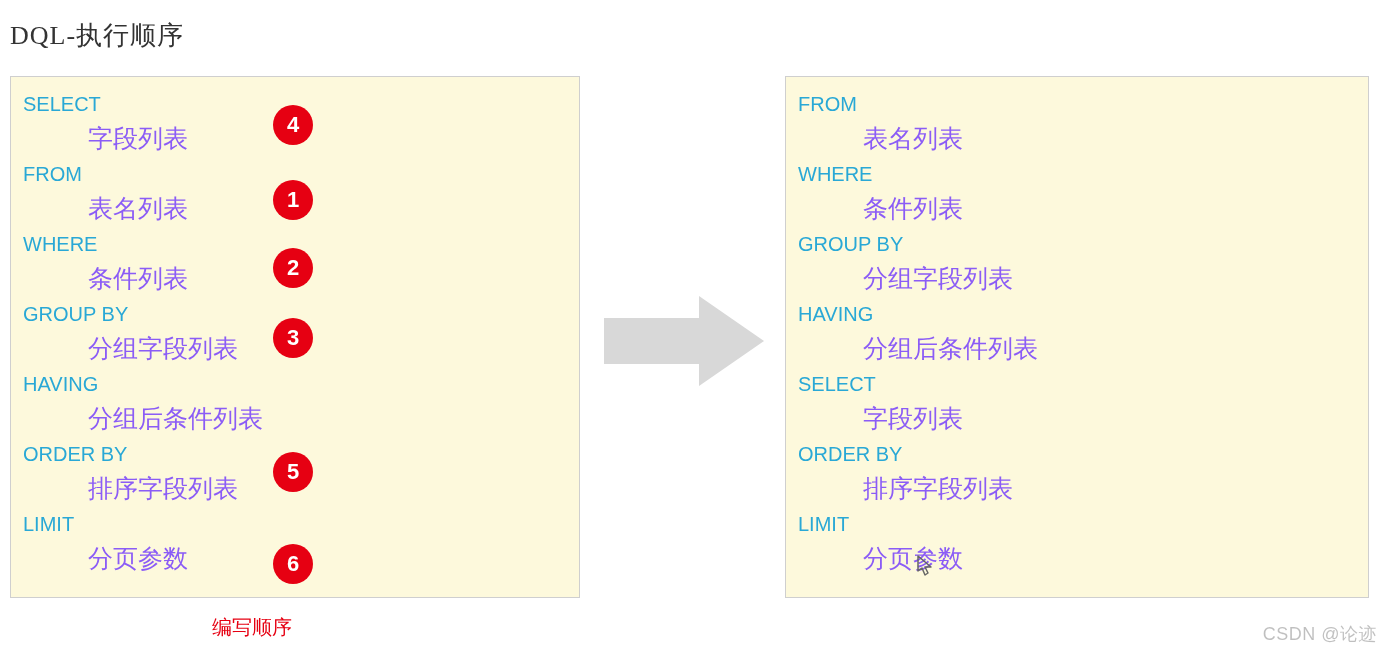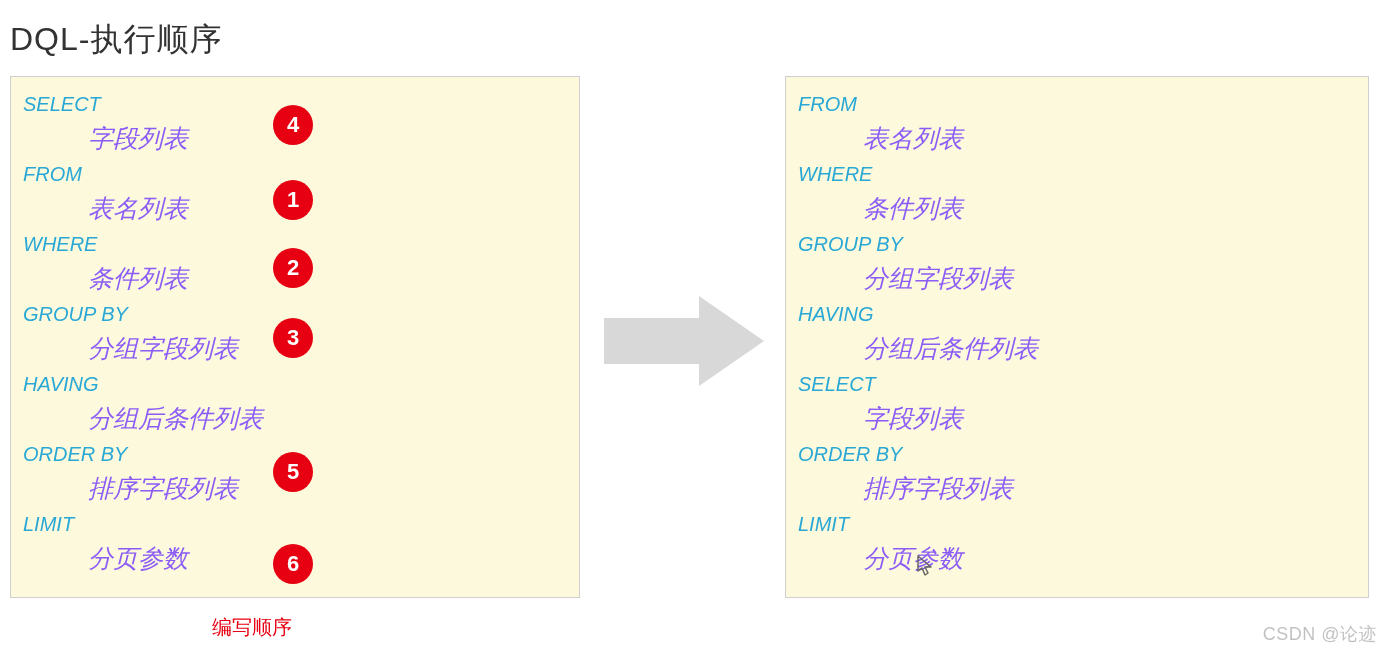--- a/index.html
+++ b/index.html
@@ -7,29 +7,29 @@
   body {
     font-family: "Microsoft YaHei", "PingFang SC", Arial, sans-serif;
     background: #ffffff;
     position: relative;
     color: #333;
   }
   .title {
     position: absolute;
     left: 10px;
     top: 18px;
-    font-size: 32px;
+    font-size: 26px;
     color: #333;
     letter-spacing: 1px;
+    font-family: Liberation Serif, serif;
   }
   .panel {
     position: absolute;
     background: #fdf9dc;
     border: 1px solid #cfcfcf;
-    font-style: italic;
   }
   .panel-left {
     left: 10px;
     top: 76px;
     width: 570px;
     height: 522px;
     padding: 10px 12px 10px 12px;
   }
   .panel-right {
     left: 785px;

